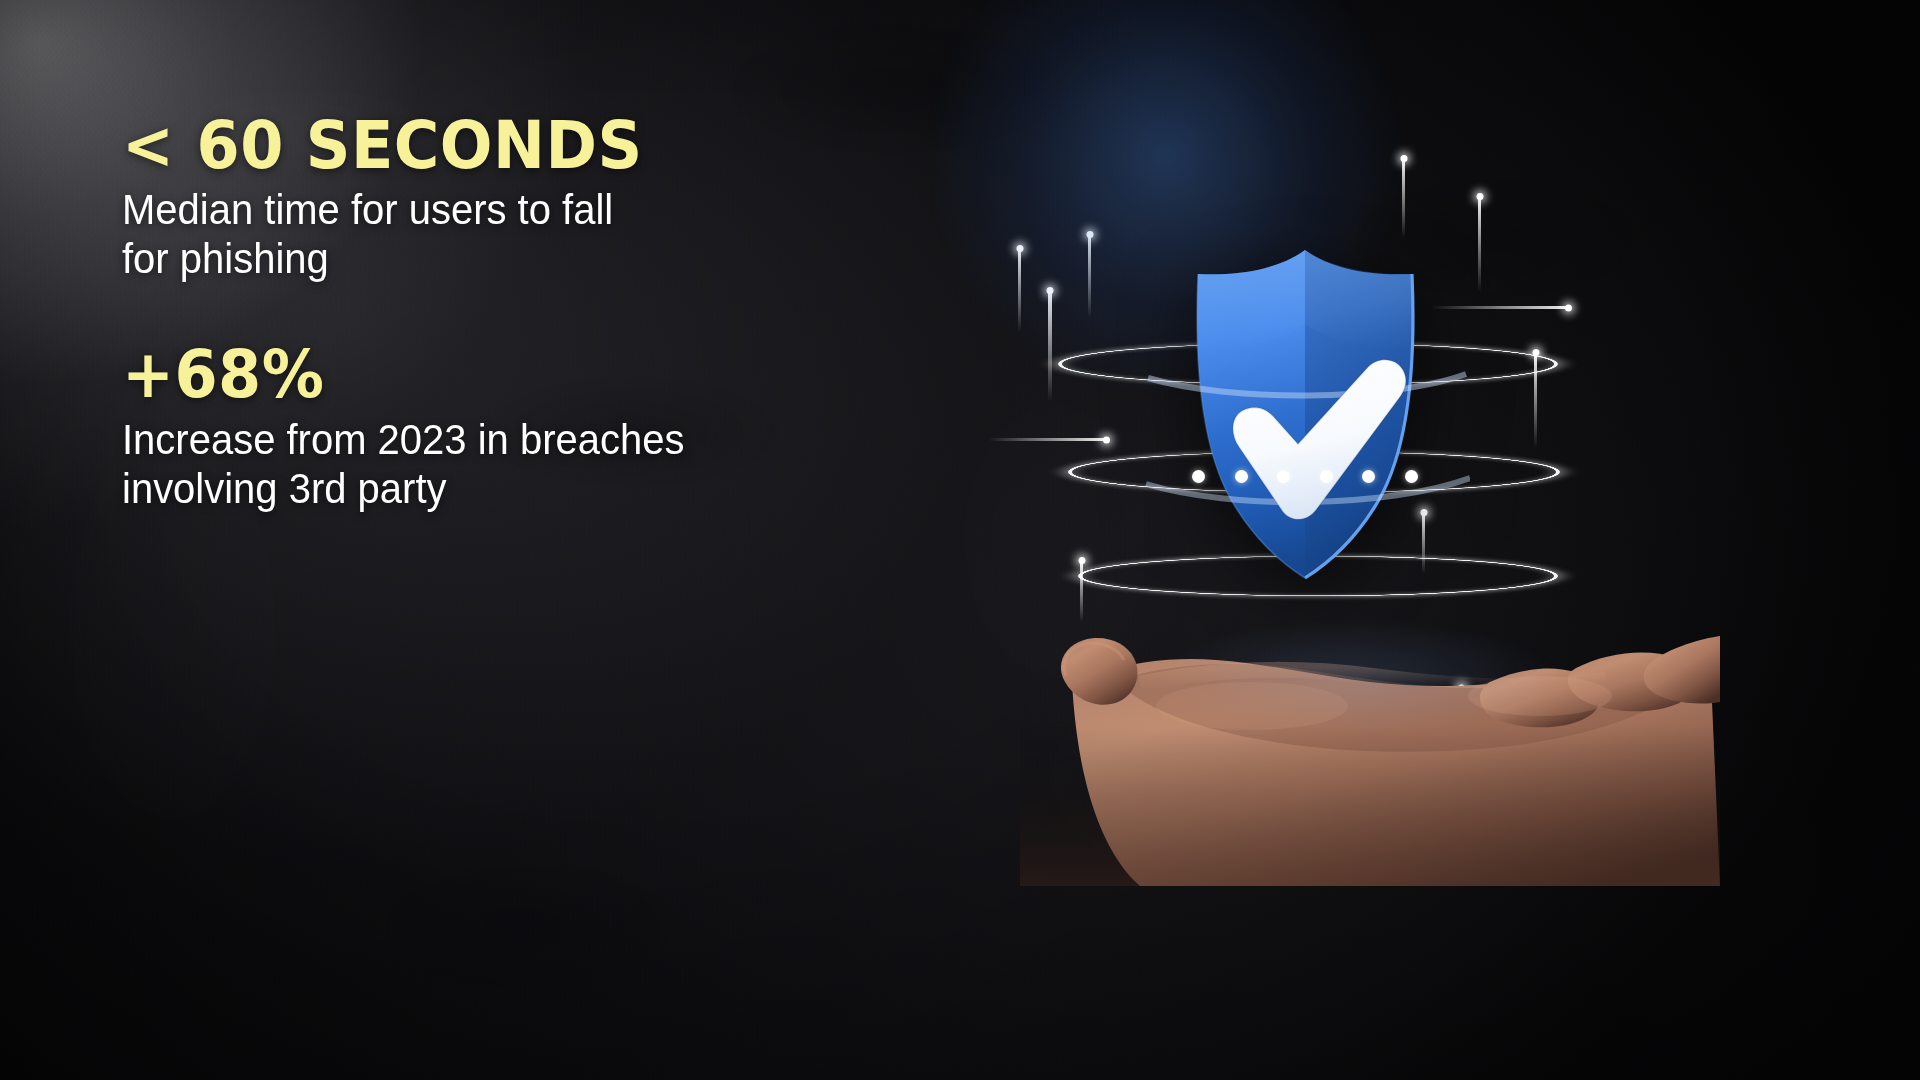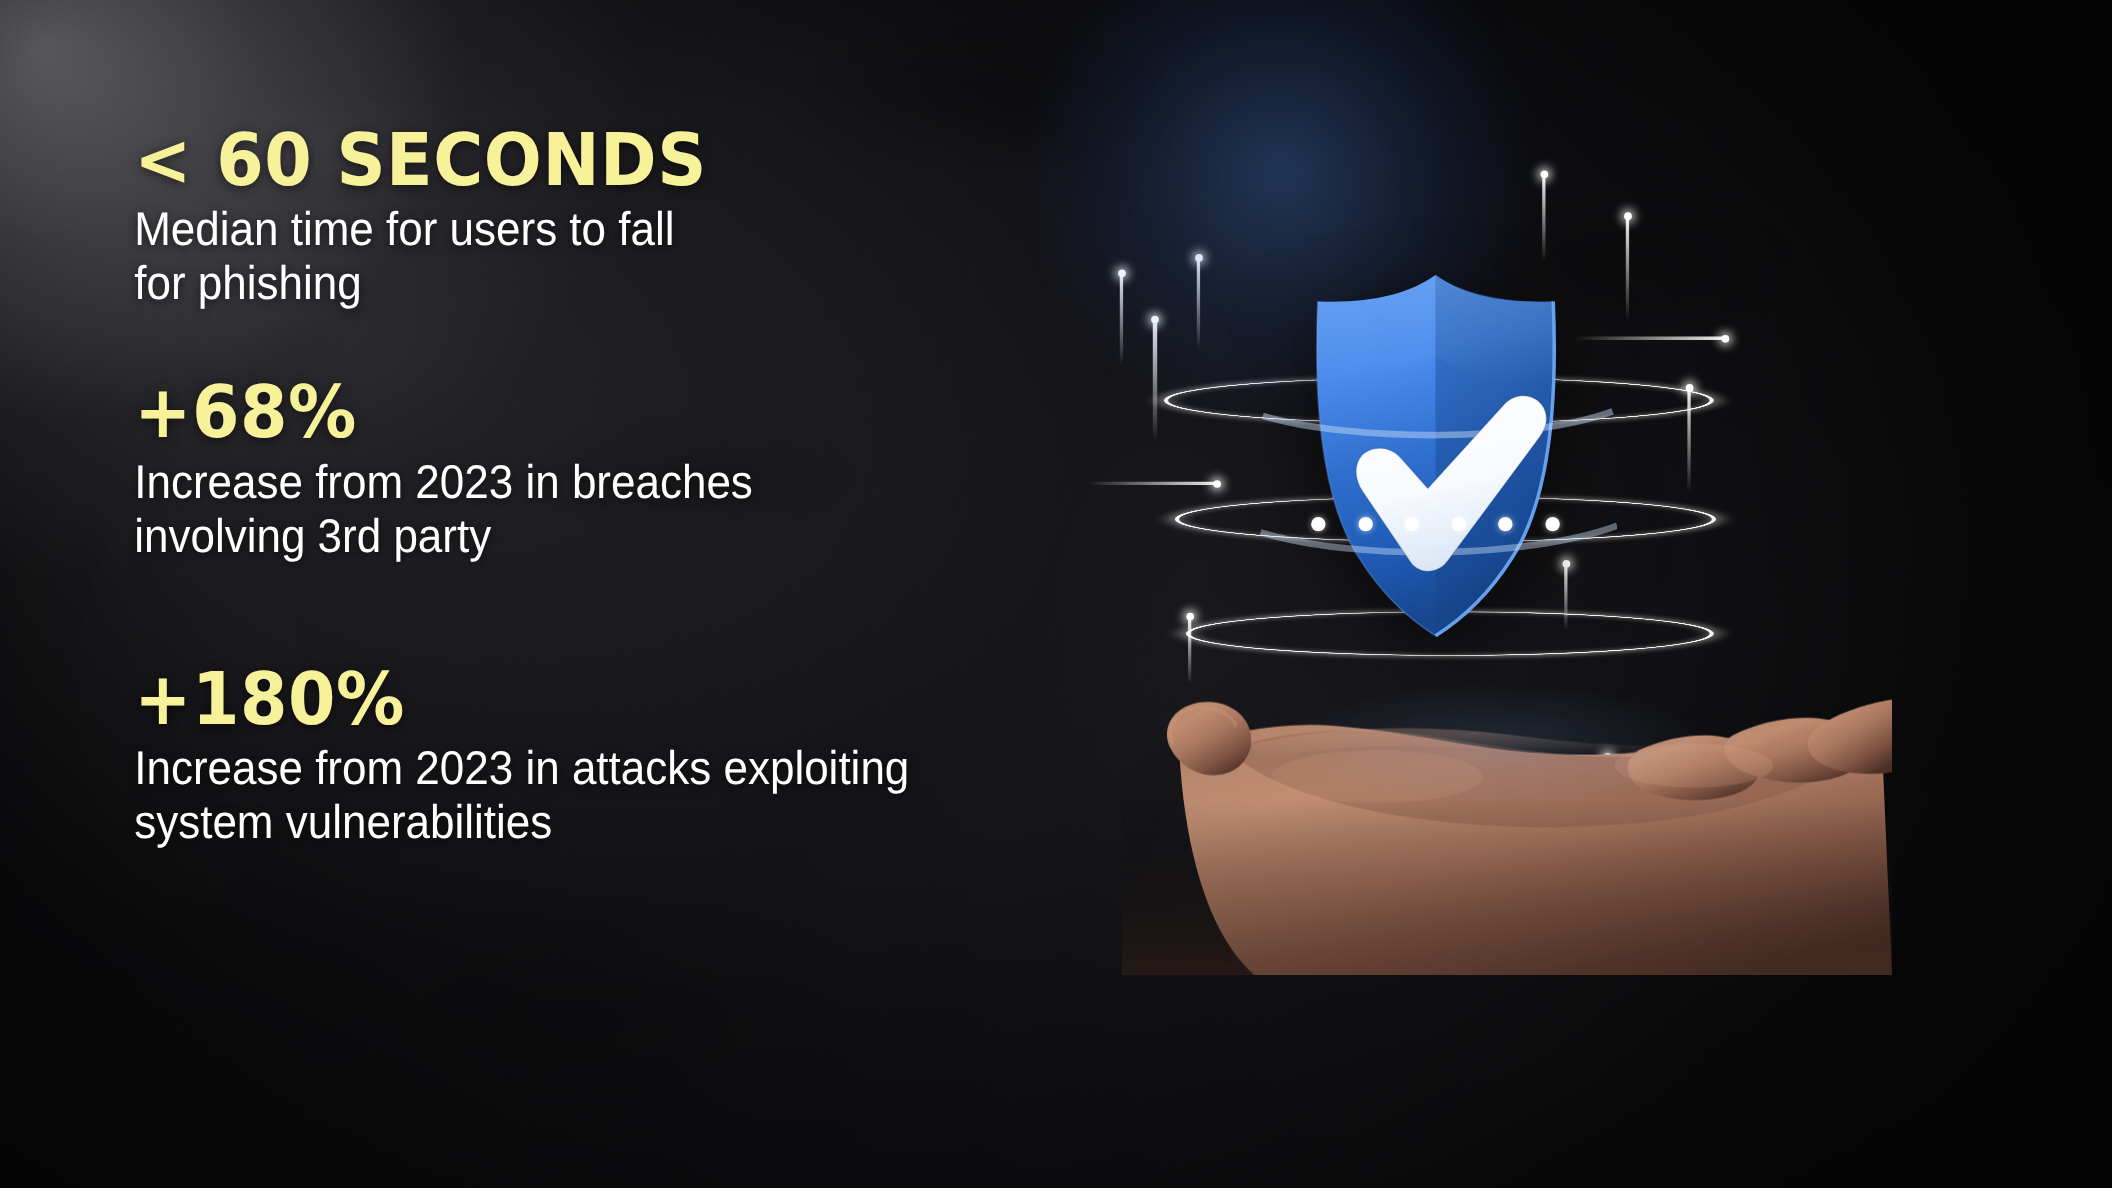--- a/index.html
+++ b/index.html
@@ -142,25 +142,20 @@
       <div class="stat-desc">Median time for users to fall
 for phishing</div>
     </div>
 
     <div class="stat s2">
       <div class="stat-value">+68%</div>
       <div class="stat-desc">Increase from 2023 in breaches
 involving 3rd party</div>
     </div>
 
-    <div class="stat s3">
-      <div class="stat-value">+180%</div>
-      <div class="stat-desc">Increase from 2023 in attacks exploiting
-system vulnerabilities</div>
-    </div>
 
   </div>
 
   <div class="graphic">
 
     <div class="streak" style="left:18px; top:248px; width:3px; height:84px;"></div>
     <div class="streak" style="left:48px; top:290px; width:4px; height:112px;"></div>
     <div class="streak" style="left:88px; top:234px; width:3px; height:84px;"></div>
     <div class="streak" style="left:80px; top:560px; width:3px; height:62px;"></div>
     <div class="streak" style="left:402px; top:158px; width:3px; height:80px;"></div>

